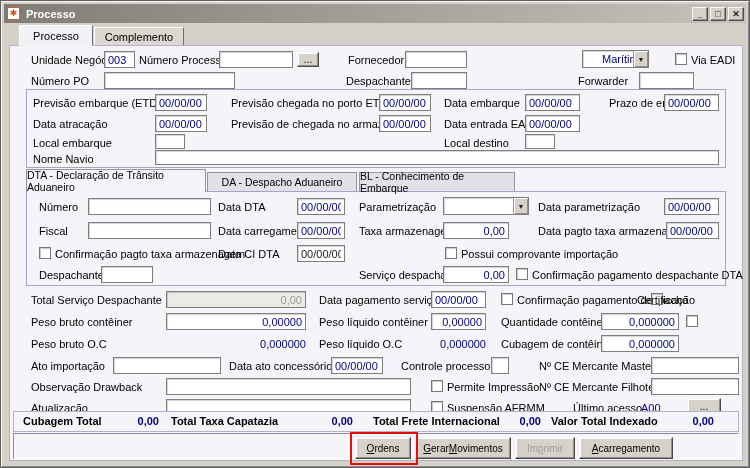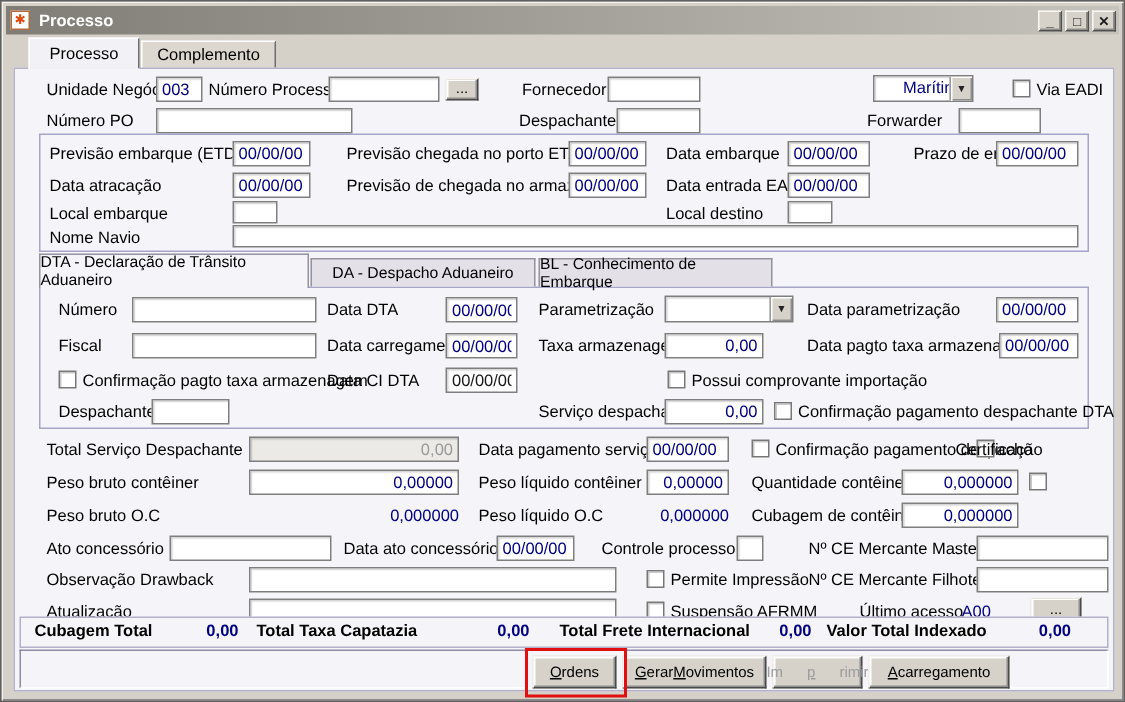--- a/index.html
+++ b/index.html
@@ -40,21 +40,21 @@
     font:10px "Liberation Sans",sans-serif;display:flex;align-items:center;justify-content:center;color:#000;padding:0;}
   .itab{position:absolute;height:19px;top:171px;background:#e3e0e8;border:1px solid #96939e;border-bottom:none;
     font-size:10.5px;display:flex;align-items:center;justify-content:center;z-index:2;}
   .itab.active{top:168px;height:23px;background:#f5f4f9;z-index:3;}
   .valtext{position:absolute;font-size:11px;color:#000080;text-align:right;white-space:nowrap;}
   .tlbl{position:absolute;font-size:11px;font-weight:bold;color:#000;white-space:nowrap;}
   .tval{position:absolute;font-size:11px;font-weight:bold;color:#000080;text-align:right;}
   .pbtn{position:absolute;top:436px;height:22px;background:#d6d2c9;border:1px solid;
     border-color:#f6f5f1 #4a4a4a #4a4a4a #f6f5f1;box-shadow:inset -1px -1px 0 #8f8f8f, inset 1px 1px 0 #fff;
     font:10px "Liberation Sans",sans-serif;display:flex;align-items:center;justify-content:center;color:#000;padding:0;}
-  .pbtn.disabled{color:#9c9c9c;gap:16px;}
+  .pbtn.disabled{color:#9c9c9c;}
   .ak{text-decoration:underline;}
   .barpanel{position:absolute;border:1px solid #b3b0c9;background:#f5f4f9;}
   .sunken{border-color:#8d8ba6 #ffffff #ffffff #8d8ba6;}
   .ann{position:absolute;left:349px;top:431px;width:68px;height:33px;border:2px solid #e01010;z-index:9;pointer-events:none;}
 </style>
 </head>
 <body>
 
 <div class="window">
 
@@ -181,21 +181,21 @@
 
   <span class="cb" style="left:685px;top:314px;"></span>
 
   <span class="lbl" style="left:30px;top:337px;">Peso bruto O.C</span>
   <span class="valtext" style="left:215px;top:337px;width:90px;">0,000000</span>
   <span class="lbl" style="left:318px;top:337px;">Peso líquido O.C</span>
   <span class="valtext" style="left:400px;top:337px;width:85px;">0,000000</span>
   <span class="lbl" style="left:500px;top:337px;">Cubagem de contêineres</span>
   <input class="inp num" style="left: 600px; top: 334px; width: 78px;" value="0,000000">
 
-  <span class="lbl" style="left:30px;top:359px;">Ato concessório</span>
+  <span class="lbl" style="left:30px;top:359px;">Ato importação</span>
   <input class="inp" style="left: 112px; top: 356px; width: 108px;" value="">
   <span class="lbl" style="left:228px;top:359px;">Data ato concessório</span>
   <input class="inp" style="left: 330px; top: 356px; width: 52px;" value="00/00/00">
   <span class="lbl" style="left:400px;top:359px;">Controle processo</span>
   <input class="inp blk" style="left: 490px; top: 356px; width: 18px;" value="">
   <span class="lbl" style="left:538px;top:359px;">Nº CE Mercante Master</span>
   <input class="inp" style="left: 650px; top: 356px; width: 88px;" value="">
 
   <span class="lbl" style="left:30px;top:380px;">Observação Drawback</span>
   <input class="inp" style="left: 165px; top: 377px; width: 245px;" value="">

